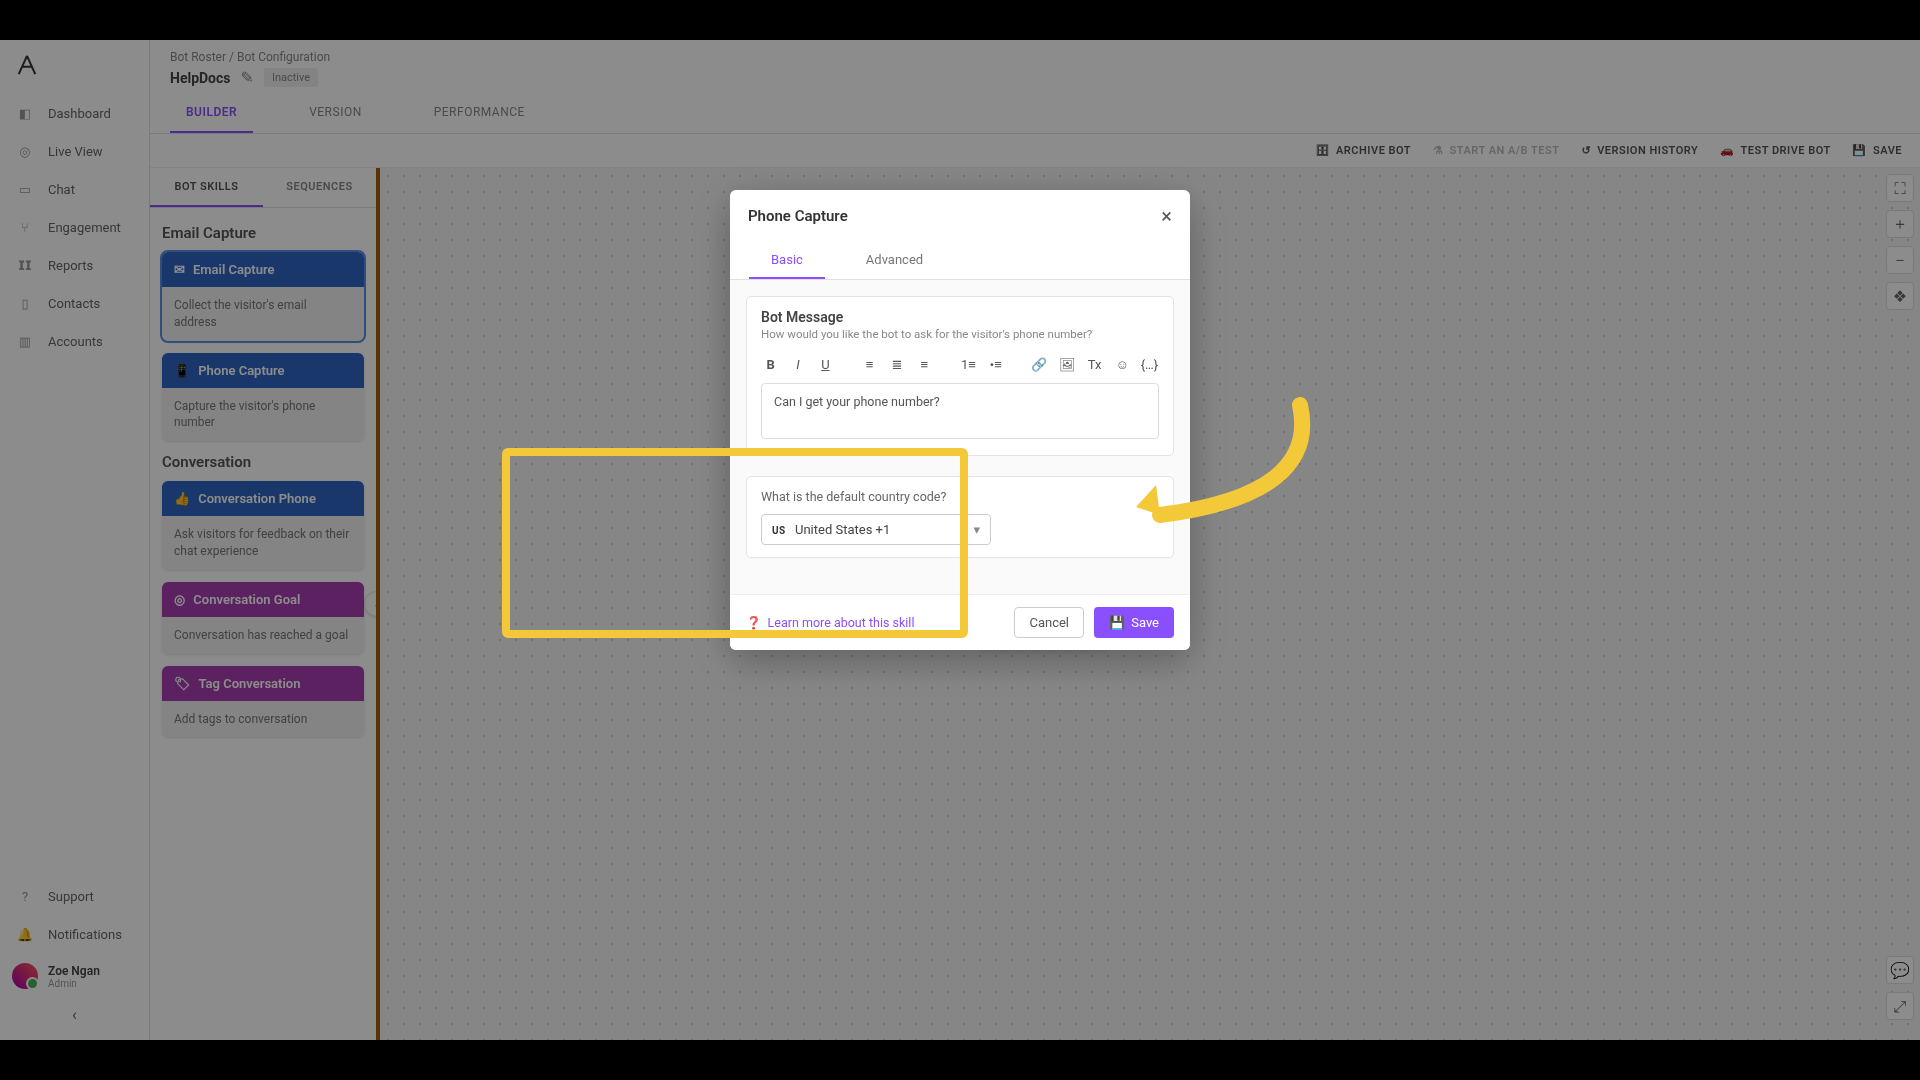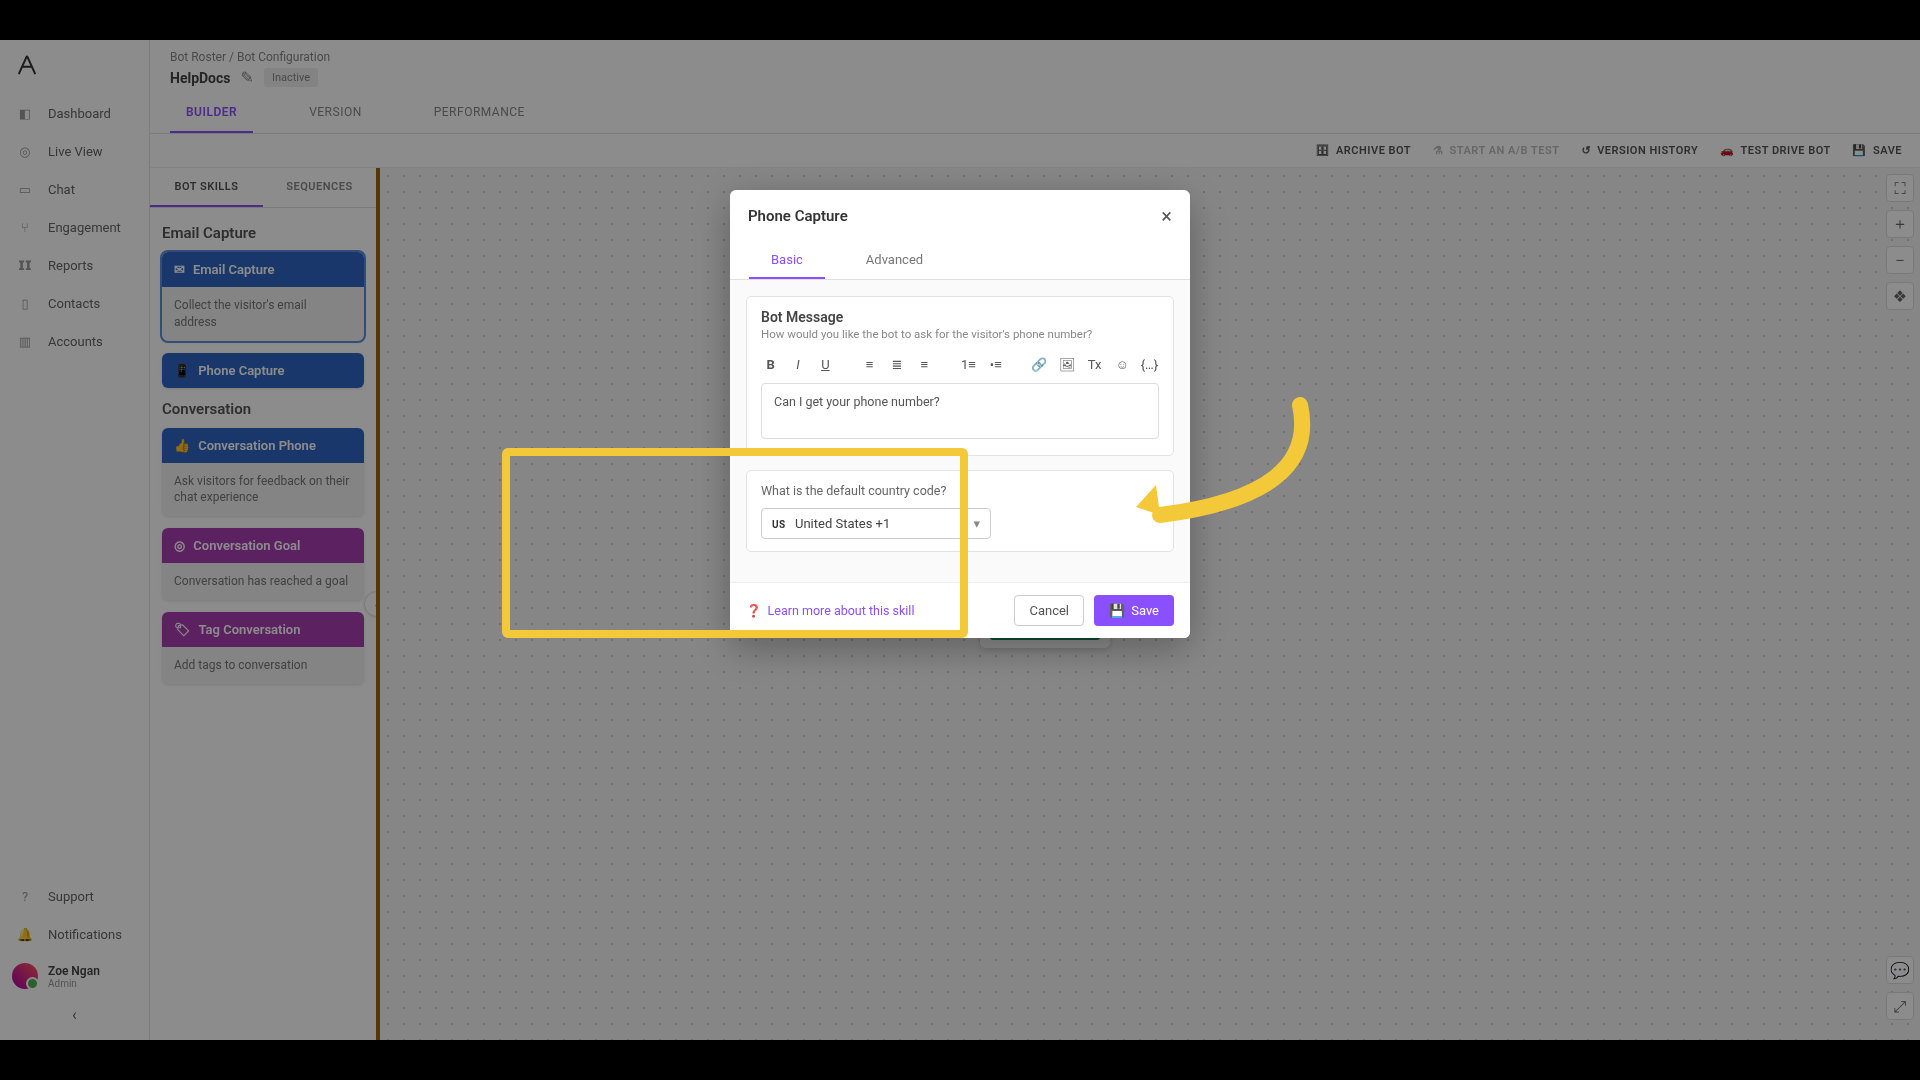--- a/index.html
+++ b/index.html
@@ -78,21 +78,21 @@
   
   .modal { position:absolute; left:50%; top:190px; transform:translateX(-50%); width:460px; background:#fff; border-radius:6px; z-index:60; box-shadow:0 10px 40px rgba(0,0,0,.3); overflow:hidden; }
   .modal-head { display:flex; align-items:center; justify-content:space-between; padding:14px 18px; }
   .modal-title { font-weight:600; font-size:15px; color:#333; }
   .modal-close { font-size:20px; color:#555; cursor:pointer; background:none; border:none; }
   .modal-tabs { display:flex; border-bottom:1px solid #e0e0e0; }
   .modal-tab { padding:10px 22px; font-size:13px; color:#777; cursor:pointer;margin-left:19px; }
   .modal-tab.active { color:#8a4fff; border-bottom:2px solid #8a4fff; }
   .modal-body { padding:16px; background:#fafafa; }
 
-  .field-block { background:#fff; border:1px solid #e4e4e4; border-radius:5px; padding:12px 14px; margin-bottom:14px; }
+  .field-block { background:#fff; border:1px solid #e4e4e4; border-radius:5px; padding:12px 14px; margin-bottom:20px; }
   .field-title { font-weight:600; color:#444; font-size:14px; margin-bottom:2px; }
   .field-sub { font-size:11.5px; color:#888; margin-bottom:8px; }
   .rte-toolbar { display:flex; gap:8px; align-items:center; padding:4px 0 8px; color:#666; }
   .rte-btn { width:22px; height:22px; display:flex; align-items:center; justify-content:center; font-size:13px; color:#555; cursor:pointer; border-radius:3px; }
   .rte-sep { width:10px; }
   .rte-input { width:100%; border:1px solid #ddd; border-radius:4px; padding:10px 12px; font-size:12.5px; color:#555; min-height:56px; resize:none; font-family:inherit; }
 
   .country-select { display:flex; align-items:center; justify-content:space-between; border:1px solid #ccc; border-radius:4px; padding:7px 10px; width:230px; cursor:pointer; font-size:13px; color:#444; background:#fff; }
   .country-select .cc-flag { font-size:10px; letter-spacing:.5px; color:#333; margin-right:6px; font-weight:700; text-transform:uppercase; }
   .country-select .cc-caret { color:#888; }
@@ -228,20 +228,21 @@
                 <span>Email Capture</span>
               </div>
             <div class="skill-desc">Collect the visitor's email address</div>
           </div>
 
           <div class="skill-card skill-blue">
             <div class="skill-head">
                 <span>📱</span>
                 <span>Phone Capture</span>
               </div>
+            <div class="skill-desc">Capture the visitor's phone number</div>
           </div>
 
           <div class="skills-group-title">Conversation</div>
 
           <div class="skill-card skill-blue">
             <div class="skill-head">
                 <span>👍</span>
                 <span>Conversation Phone</span>
               </div>
             <div class="skill-desc">Ask visitors for feedback on their chat experience</div>

